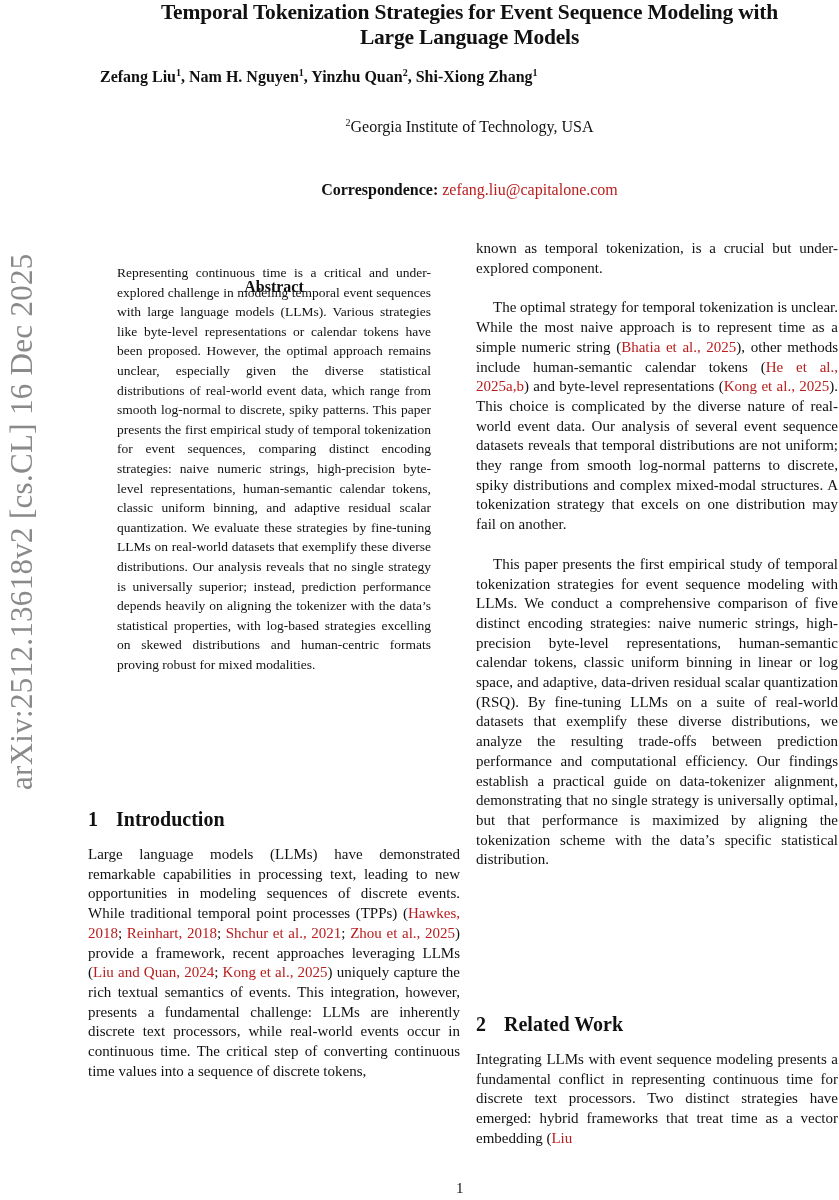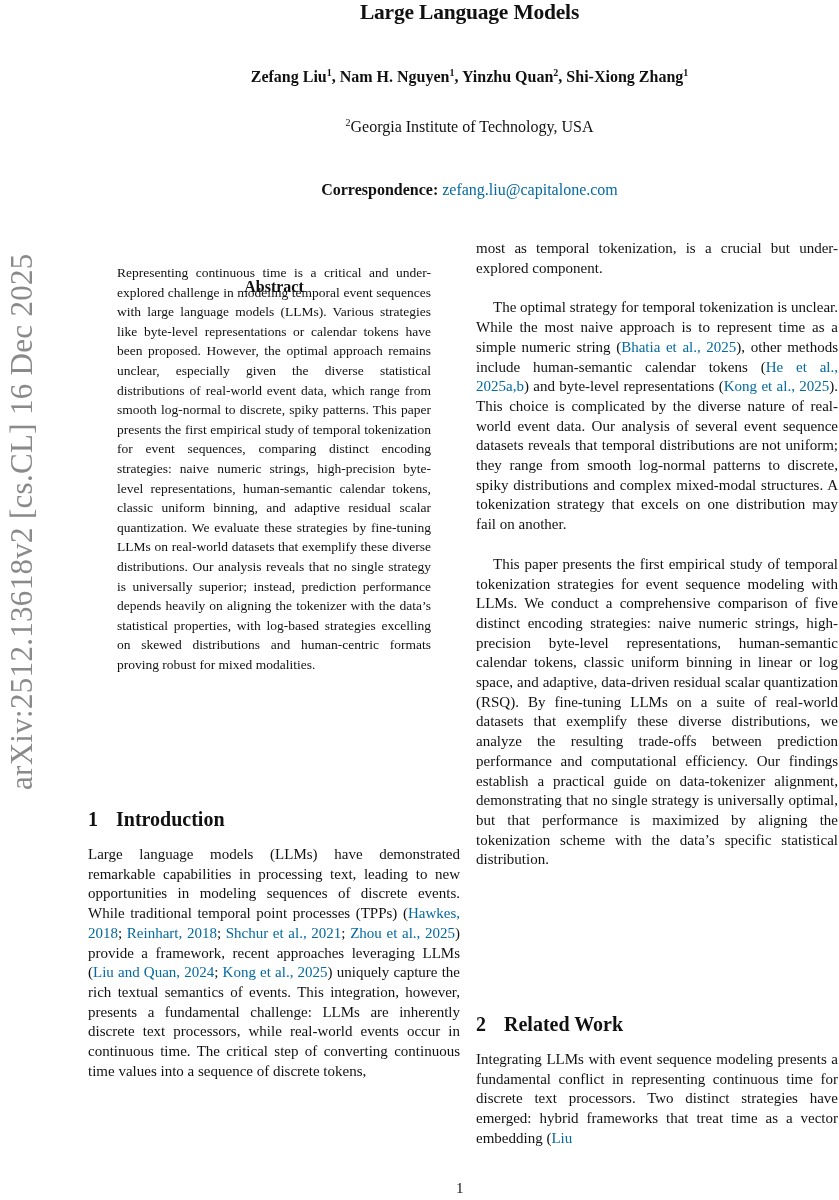--- a/index.html
+++ b/index.html
@@ -1,47 +1,48 @@
 <!DOCTYPE html>
 <html><head>
 <meta charset="utf-8">
 <style>
   html, body { margin: 0; padding: 0; background: #ffffff; }
   body { width: 839px; height: 1200px; position: relative; overflow: hidden;
          font-family: "Liberation Serif", "DejaVu Serif", serif; color: #111; }
   .title { position: absolute; top: 0; left: 100px; width: 739px; text-align: center;
            font-weight: bold; font-size: 21.5px; line-height: 25px; letter-spacing: -0.2px; }
-  .authors { position: absolute; top: 67px; left: 100px; width: 739px; text-align: center;
+  .authors { position: absolute; top: 67px; left: 100px; width: 739px; text-align: left;
              font-weight: bold; font-size: 16px; }
   .authors sup { font-size: 10px; }
   .affils { position: absolute; top: 112px; left: 100px; width: 739px; text-align: center;
             font-size: 16px; line-height: 22px; }
   .affils sup { font-size: 10px; }
   .corr { position: absolute; top: 181px; left: 100px; width: 739px; text-align: center; font-size: 16px; }
   .corr b { font-weight: bold; }
-  a, .cite { color: #0369a1; text-decoration: none; }
+  a, .cite { color: #b91c1c; text-decoration: none; }
   .arxiv { position: absolute; left: 4px; top: 790px; transform-origin: 0 0; transform: rotate(-90deg);
            font-size: 31px; color: #8a8a8a; white-space: nowrap; letter-spacing: 0.3px; }
   .col { position: absolute; font-size: 15px; line-height: 19.7px; text-align: justify; hyphens: manual; }
   .left { left: 88px; width: 372px; }
   .right { left: 476px; width: 362px; }
   .abs-title { position: absolute; top: 238px; left: 88px; width: 372px; text-align: center;
                font-weight: bold; font-size: 16px; margin-top: 40px; }
   .abs-body { position: absolute; top: 263px; left: 117px; width: 314px; font-size: 13.5px;
               line-height: 19.6px; text-align: justify; }
   .section { position: absolute; font-weight: bold; font-size: 20px; }
   .section .num { display: inline-block; width: 28px; }
   p { margin: 0; }
   .indent { text-indent: 17px; margin-top: 20px; }
   .pagenum { position: absolute; top: 1180px; left: 456px; font-size: 15px; }
 </style>
 </head>
 <body>
 
 <div class="title">
+  <div>Temporal Tokenization Strategies for Event Sequence Modeling with</div>
   <div>Large Language Models</div>
 </div>
 
 <div class="authors">
   <span>Zefang Liu</span><sup>1</sup>,
   <span>Nam H. Nguyen</span><sup>1</sup>,
   <span>Yinzhu Quan</span><sup>2</sup>,
   <span>Shi-Xiong Zhang</span><sup>1</sup>
 </div>
 
@@ -61,21 +62,21 @@
 
 <div class="section" style="top:808px; left:88px;">
   <span class="num">1</span><span>Introduction</span>
 </div>
 
 <div class="col left" style="top:845px;">
   <p><span>Large language models (LLMs) have demonstrated remarkable capabilities in processing text, leading to new opportunities in modeling sequences of discrete events. While traditional temporal point processes (TPPs) (</span><a class="cite">Hawkes, 2018</a>; <a class="cite">Reinhart, 2018</a>; <a class="cite">Shchur et al., 2021</a>; <a class="cite">Zhou et al., 2025</a><span>) provide a framework, recent approaches leveraging LLMs (</span><a class="cite">Liu and Quan, 2024</a>; <a class="cite">Kong et al., 2025</a><span>) uniquely capture the rich textual semantics of events. This integration, however, presents a fundamental challenge: LLMs are inherently discrete text processors, while real-world events occur in continuous time. The critical step of converting continuous time values into a sequence of discrete tokens,</span></p>
 </div>
 
 <div class="col right" style="top:239px;">
-  <p>most as temporal tokenization, is a crucial but under-explored component.</p>
+  <p>known as temporal tokenization, is a crucial but under-explored component.</p>
   <p class="indent"><span>The optimal strategy for temporal tokenization is unclear. While the most naive approach is to represent time as a simple numeric string (</span><a class="cite">Bhatia et al., 2025</a><span>), other methods include human-semantic calendar tokens (</span><a class="cite">He et al., 2025a,b</a><span>) and byte-level representations (</span><a class="cite">Kong et al., 2025</a><span>). This choice is complicated by the diverse nature of real-world event data. Our analysis of several event sequence datasets reveals that temporal distributions are not uniform; they range from smooth log-normal patterns to discrete, spiky distributions and complex mixed-modal structures. A tokenization strategy that excels on one distribution may fail on another.</span></p>
   <p class="indent">This paper presents the first empirical study of temporal tokenization strategies for event sequence modeling with LLMs. We conduct a comprehensive comparison of five distinct encoding strategies: naive numeric strings, high-precision byte-level representations, human-semantic calendar tokens, classic uniform binning in linear or log space, and adaptive, data-driven residual scalar quantization (RSQ). By fine-tuning LLMs on a suite of real-world datasets that exemplify these diverse distributions, we analyze the resulting trade-offs between prediction performance and computational efficiency. Our findings establish a practical guide on data-tokenizer alignment, demonstrating that no single strategy is universally optimal, but that performance is maximized by aligning the tokenization scheme with the data’s specific statistical distribution.</p>
 </div>
 
 <div class="section" style="top:1013px; left:476px;">
   <span class="num">2</span><span>Related Work</span>
 </div>
 
 <div class="col right" style="top:1050px;">
   <p><span>Integrating LLMs with event sequence modeling presents a fundamental conflict in representing continuous time for discrete text processors. Two distinct strategies have emerged: hybrid frameworks that treat time as a vector embedding (</span><a class="cite">Liu</a></p>

